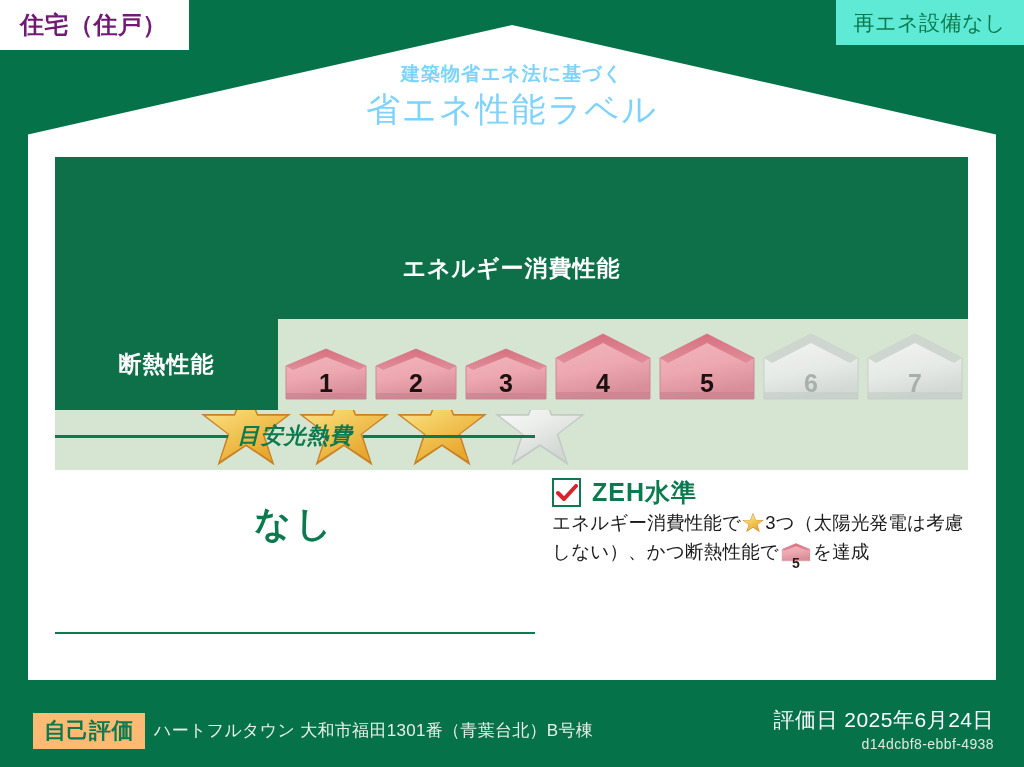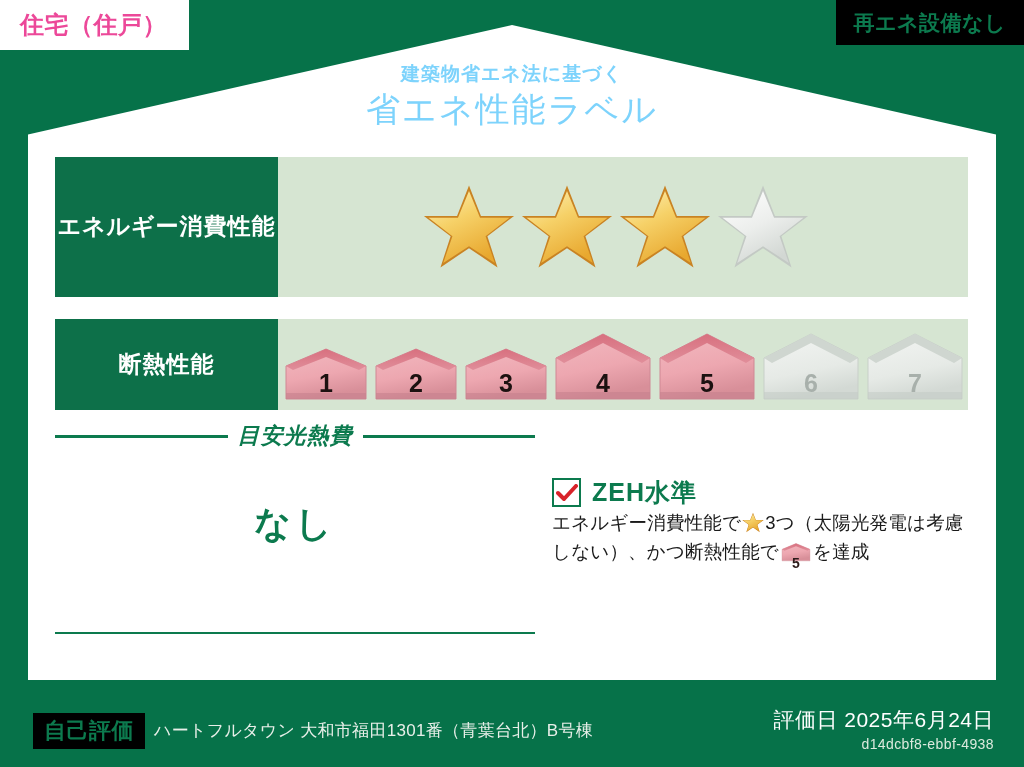--- a/index.html
+++ b/index.html
@@ -21,45 +21,45 @@
   }
 
   
   .footer-strip{
     position:absolute;left:0;right:0;bottom:0;height:84px;background:#067249;
   }
 
   
   .badge-tl{
     position:absolute;left:0;top:0;
-    background:#ffffff;color:#ec4899;
+    background:#ffffff;color:#701a75;
     font-size:24px;font-weight:bold;
     padding:12px 22px 12px 20px;
     letter-spacing:0.5px;
     line-height:1.1;
   }
   .badge-tr{
     position:absolute;right:0;top:0;
-    background:#000000;color:#0c7a4e;
-    font-size:21px;font-weight:bold;
+    background:#5eead4;color:#0c7a4e;
+    font-size:21px;font-weight:normal;
     padding:11px 18px 11px 18px;
     letter-spacing:0.5px;
     line-height:1.1;
   }
 
   
   .title-wrap{
     position:absolute;left:0;right:0;top:63px;text-align:center;color:#7dd3fc;
   }
   .title-sub{font-size:19px;font-weight:bold;letter-spacing:1px;line-height:1.2;}
   .title-main{font-size:34px;font-weight:normal;letter-spacing:2px;line-height:1.25;margin-top:2px;}
 
   
   .row{position:absolute;display:flex;align-items:stretch;}
-  .row-energy{left:55px;top:157px;width:913px;height:140px;}
+  .row-energy{left:55px;top:157px;width:913px;height:140px;flex-direction:column;}
   .row-insul{left:55px;top:319px;width:913px;height:91px;}
 
   .row-label{
     background:#0d7049;color:#ffffff;
     display:flex;align-items:center;justify-content:center;
     text-align:center;font-weight:bold;font-size:23px;line-height:1.35;
     letter-spacing:1px;
     flex:0 0 223px;
   }
   .row-body{
@@ -117,21 +117,21 @@
   .inline-house .n{
     position:absolute;left:0;right:0;bottom:1px;text-align:center;
     font-size:14px;font-weight:bold;color:#2b1a18;line-height:1;
   }
 
   
   .foot-left{
     position:absolute;left:33px;bottom:18px;display:flex;align-items:center;gap:9px;
   }
   .foot-badge{
-    background:#000000;color:#0c7a4e;font-weight:bold;font-size:22px;
+    background:#fdba74;color:#0c7a4e;font-weight:bold;font-size:22px;
     padding:6px 11px;line-height:1.1;letter-spacing:0.5px;
   }
   .foot-name{color:#e8efe9;font-size:17px;letter-spacing:0.3px;}
 
   .foot-right{
     position:absolute;right:30px;bottom:14px;text-align:right;color:#ffffff;
   }
   .foot-date{font-size:21px;letter-spacing:0.5px;line-height:1.3;}
   .foot-id{font-size:14px;color:#dceade;letter-spacing:0.4px;line-height:1.3;margin-top:2px;}
 </style>

